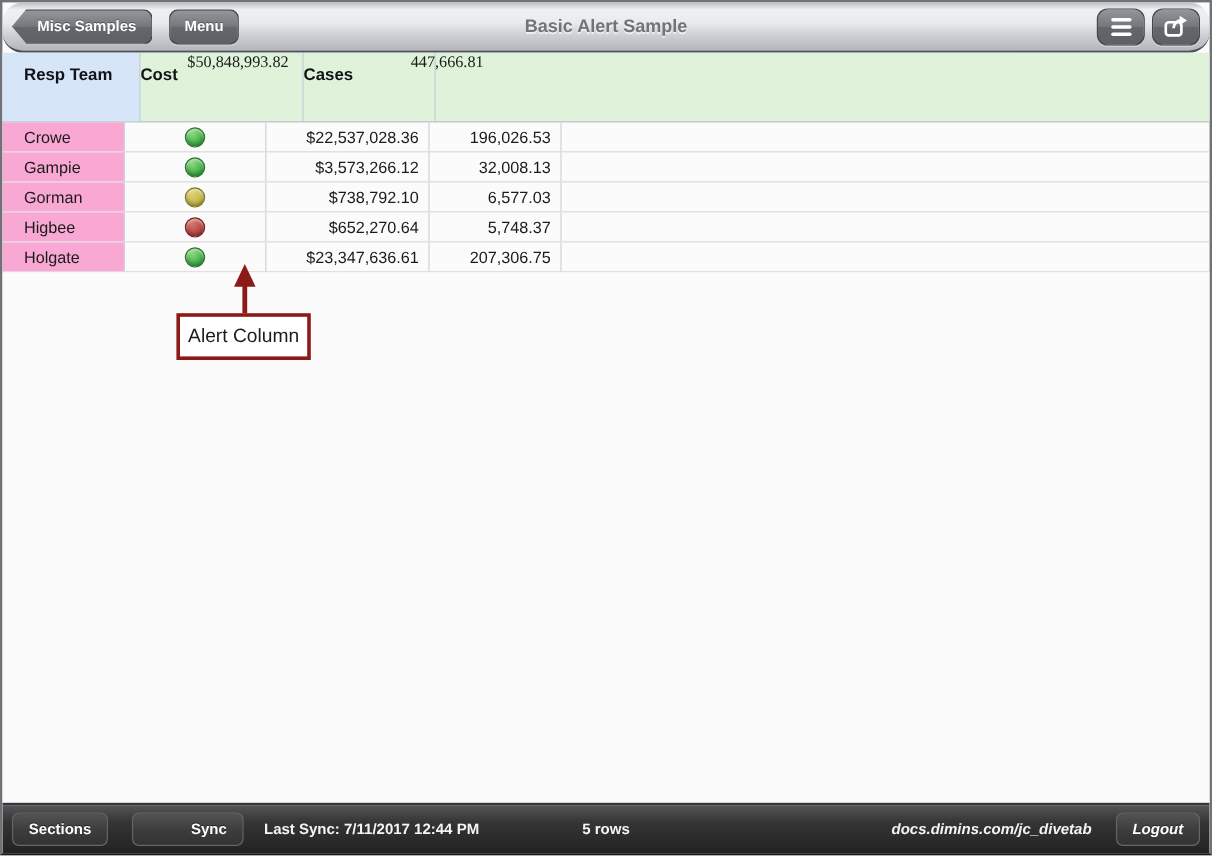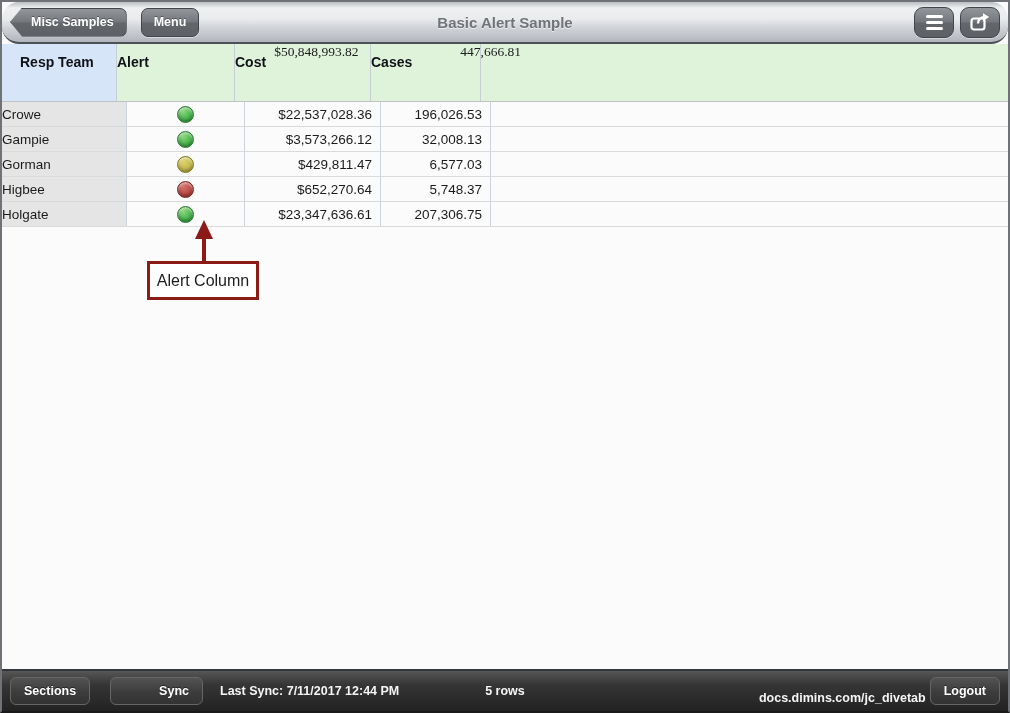--- a/index.html
+++ b/index.html
@@ -64,21 +64,21 @@
   .hlabel.center { justify-content:center; }
   .hlabel.right  { justify-content:flex-end; padding-right:8px; }
   .htotal {
     height:22px; display:flex; align-items:flex-start; justify-content:flex-end;
     padding-right:8px; font-size:13.5px; color:#1b1b1b;font-family:Liberation Serif, serif;
   }
 
   .tbody { flex:0 0 125px; }
   .trow { display:flex; height:25px; border-bottom:1px solid #dadada; cursor:pointer; }
   .tcell { display:flex; align-items:center; border-right:1px solid #ccd3da; font-size:13.5px; color:#1b1b1b; }
-  .tcell.team  { width:125px; background:#e5e5e5; }
+  .tcell.team  { width:102px; background:#f9a8d4; padding-left:18px; }
   .tcell.alert { width:118px; justify-content:center; }
   .tcell.cost  { width:136px; justify-content:flex-end; padding-right:8px; }
   .tcell.cases { width:110px; justify-content:flex-end; padding-right:8px; }
   .tcell.filler{ flex:1; border-right:none; }
 
   .dot {
     width:17px; height:17px; border-radius:50%;
     box-shadow:inset 0 2px 2px rgba(255,255,255,.45), inset 0 -2px 3px rgba(0,0,0,.25);
   }
   .dot.green  { background:radial-gradient(circle at 35% 28%, #8ed77e, #44b04a 60%, #2f8c37); border:1px solid #2c7330; }
@@ -117,21 +117,21 @@
     color:#fff; font-weight:bold; font-size:12.5px;
     display:flex; align-items:center; justify-content:center;
     padding:0 13px; text-shadow:0 -1px 0 rgba(0,0,0,.5); cursor:pointer;
   }
   .syncbtn { margin-left:20px;padding-left:48px; }
   .lastsync { margin-left:17px; }
   .rowcount {
     position:absolute; left:50%; transform:translateX(-50%);
     white-space:nowrap;
   }
-  .statusbar-right { margin-left:auto; display:flex; align-items:flex-end; gap:4px; }
+  .statusbar-right { margin-left:auto; display:flex; align-items:center; gap:20px;font-style:italic; }
 </style>
 </head>
 <body>
 
 <div class="frame">
 
   <div class="topbar">
     <div class="gbtn backbtn">
       <span>Misc Samples</span>
     </div>
@@ -155,24 +155,20 @@
         </svg>
       </div>
     </div>
   </div>
 
   <div class="thead">
     <div class="hcol team">
       <div class="hlabel left">Resp Team</div>
       <div class="htotal"></div>
     </div>
-    <div class="hcol alert">
-      <div class="hlabel center">Alert</div>
-      <div class="htotal"></div>
-    </div>
     <div class="hcol cost">
       <div class="hlabel right">Cost</div>
       <div class="htotal">$50,848,993.82</div>
     </div>
     <div class="hcol cases">
       <div class="hlabel right">Cases</div>
       <div class="htotal">447,666.81</div>
     </div>
     <div class="hcol filler"></div>
   </div>
@@ -196,21 +192,21 @@
       <div class="tcell cost">$3,573,266.12</div>
       <div class="tcell cases">32,008.13</div>
       <div class="tcell filler"></div>
     </div>
 
     <div class="trow">
       <div class="tcell team">Gorman</div>
       <div class="tcell alert">
         <span class="dot yellow"></span>
       </div>
-      <div class="tcell cost">$429,811.47</div>
+      <div class="tcell cost">$738,792.10</div>
       <div class="tcell cases">6,577.03</div>
       <div class="tcell filler"></div>
     </div>
 
     <div class="trow">
       <div class="tcell team">Higbee</div>
       <div class="tcell alert">
         <span class="dot red"></span>
       </div>
       <div class="tcell cost">$652,270.64</div>

